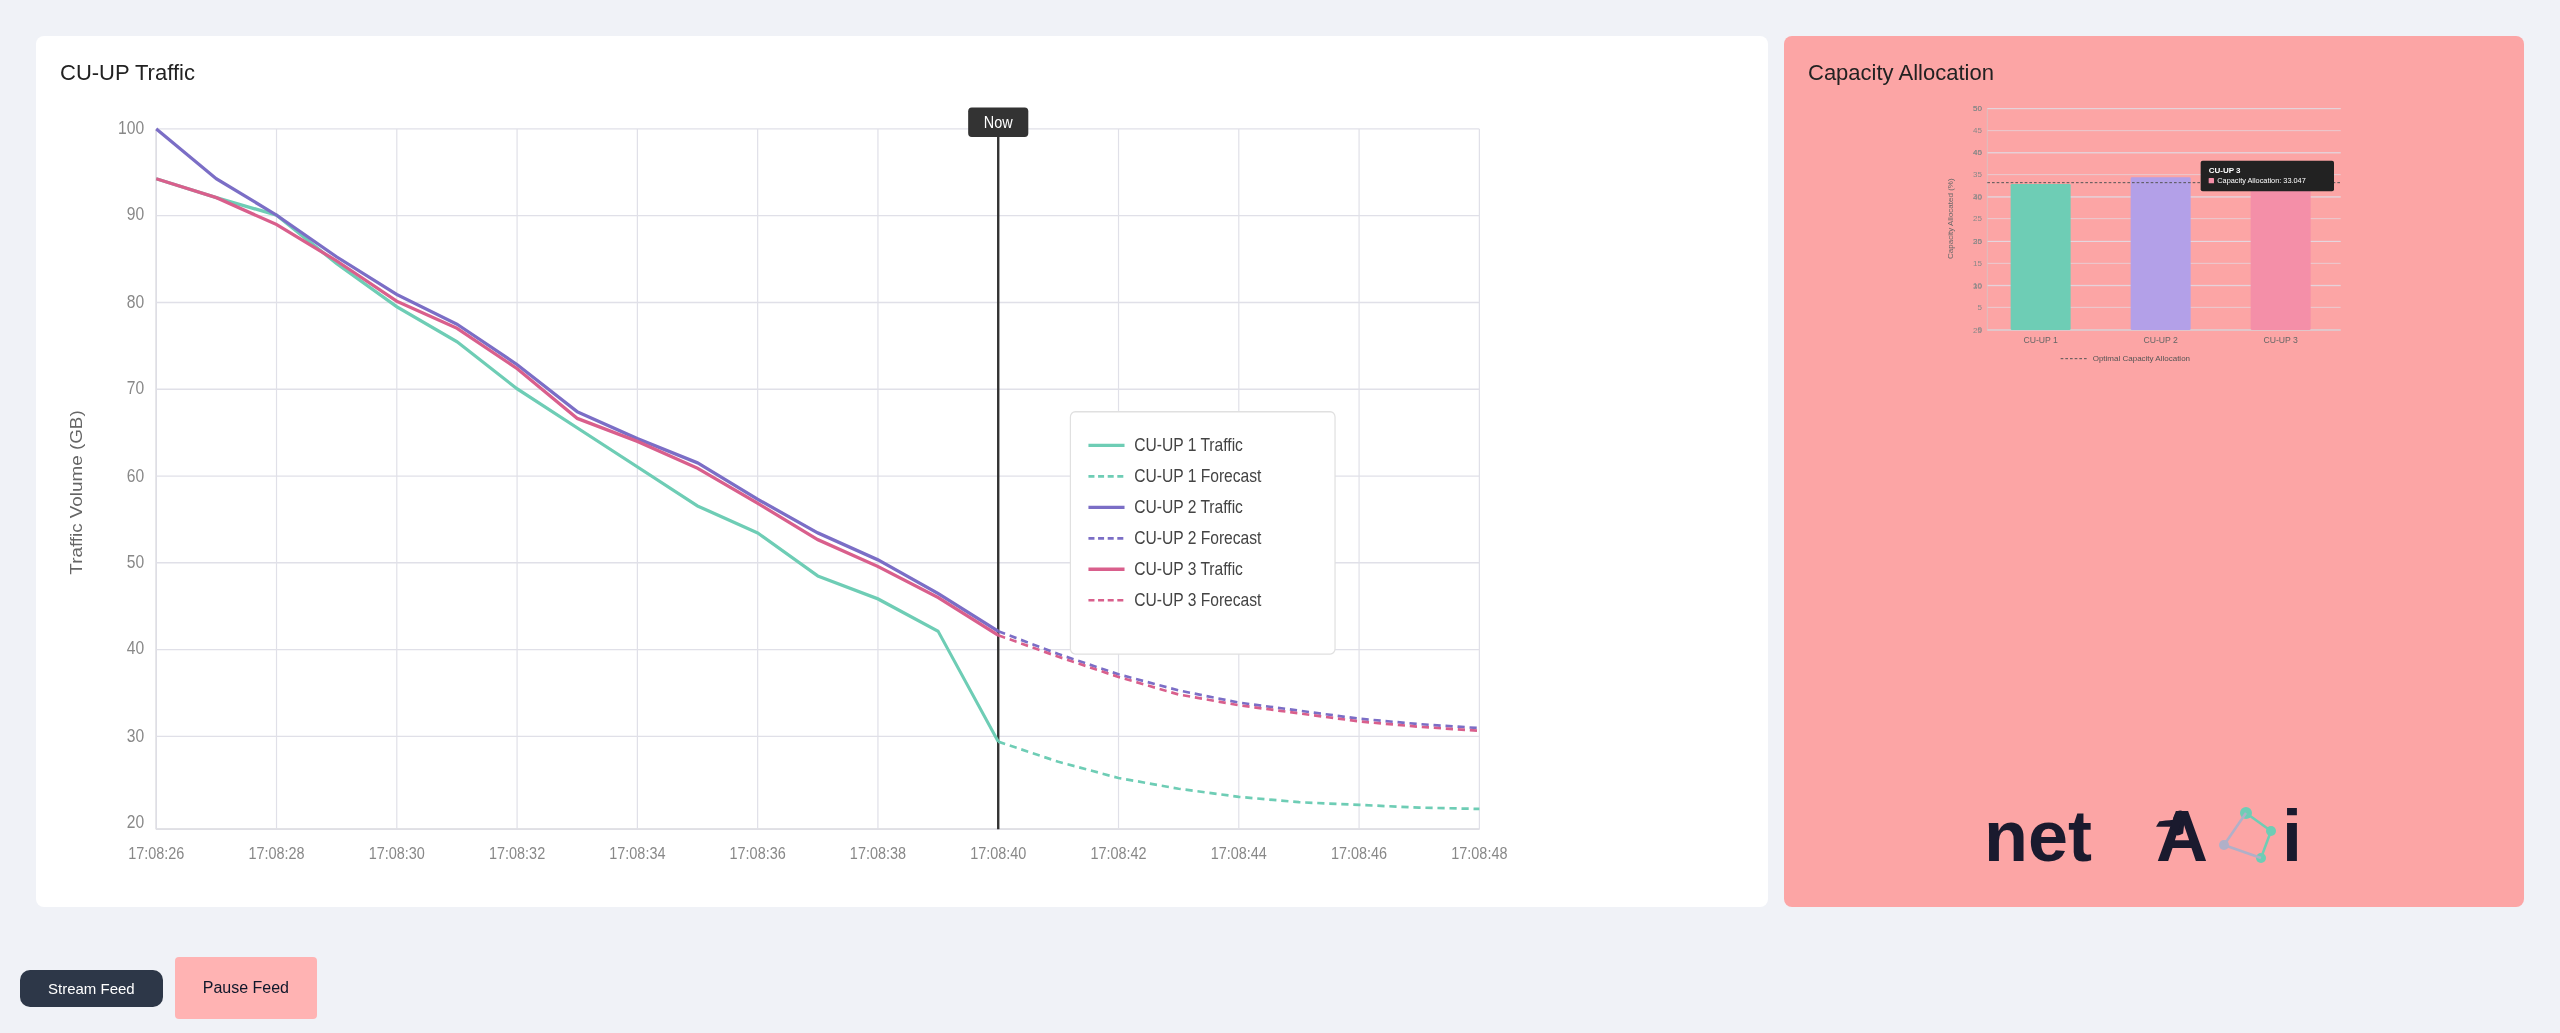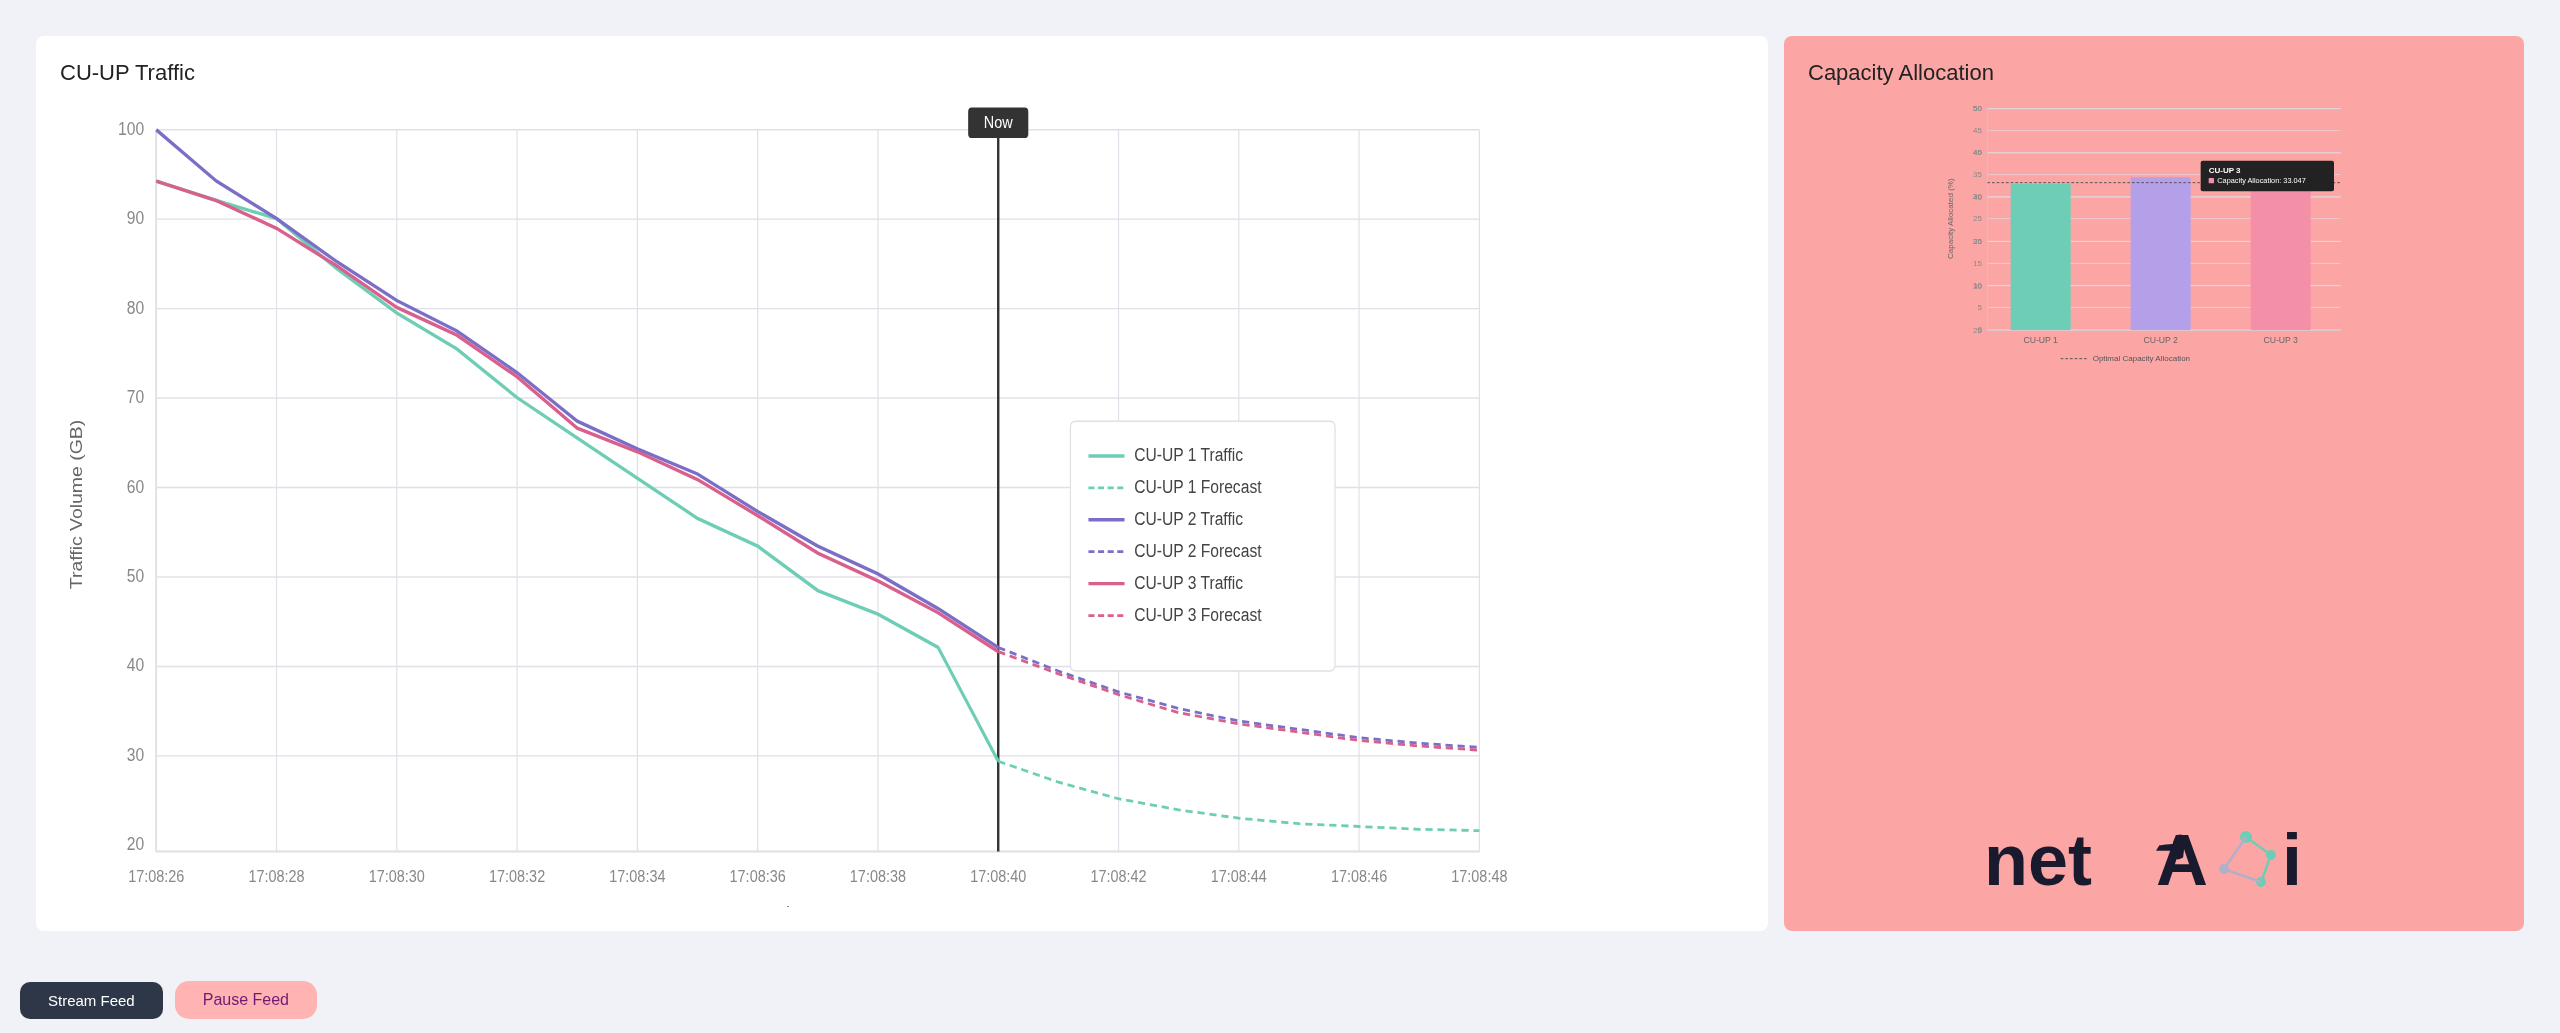--- a/index.html
+++ b/index.html
@@ -57,24 +57,24 @@
       background: #2d3748;
       color: #fff;
       border: none;
       border-radius: 10px;
       padding: 10px 28px;
       font-size: 15px;
       cursor: pointer;
     }
     .btn-pause {
       background: #ffb3b3;
-      color: #701a75;
+      color: #0f172a;
       border: none;
-      border-radius: 14px;
-      padding: 10px 28px;
+      border-radius: 4px;
+      padding: 22px 28px;
       font-size: 16px;
       cursor: pointer;
     }
     .bar-chart-area {
       flex: 1;
       position: relative;
     }
     .netai-logo {
       display: flex;
       justify-content: center;

